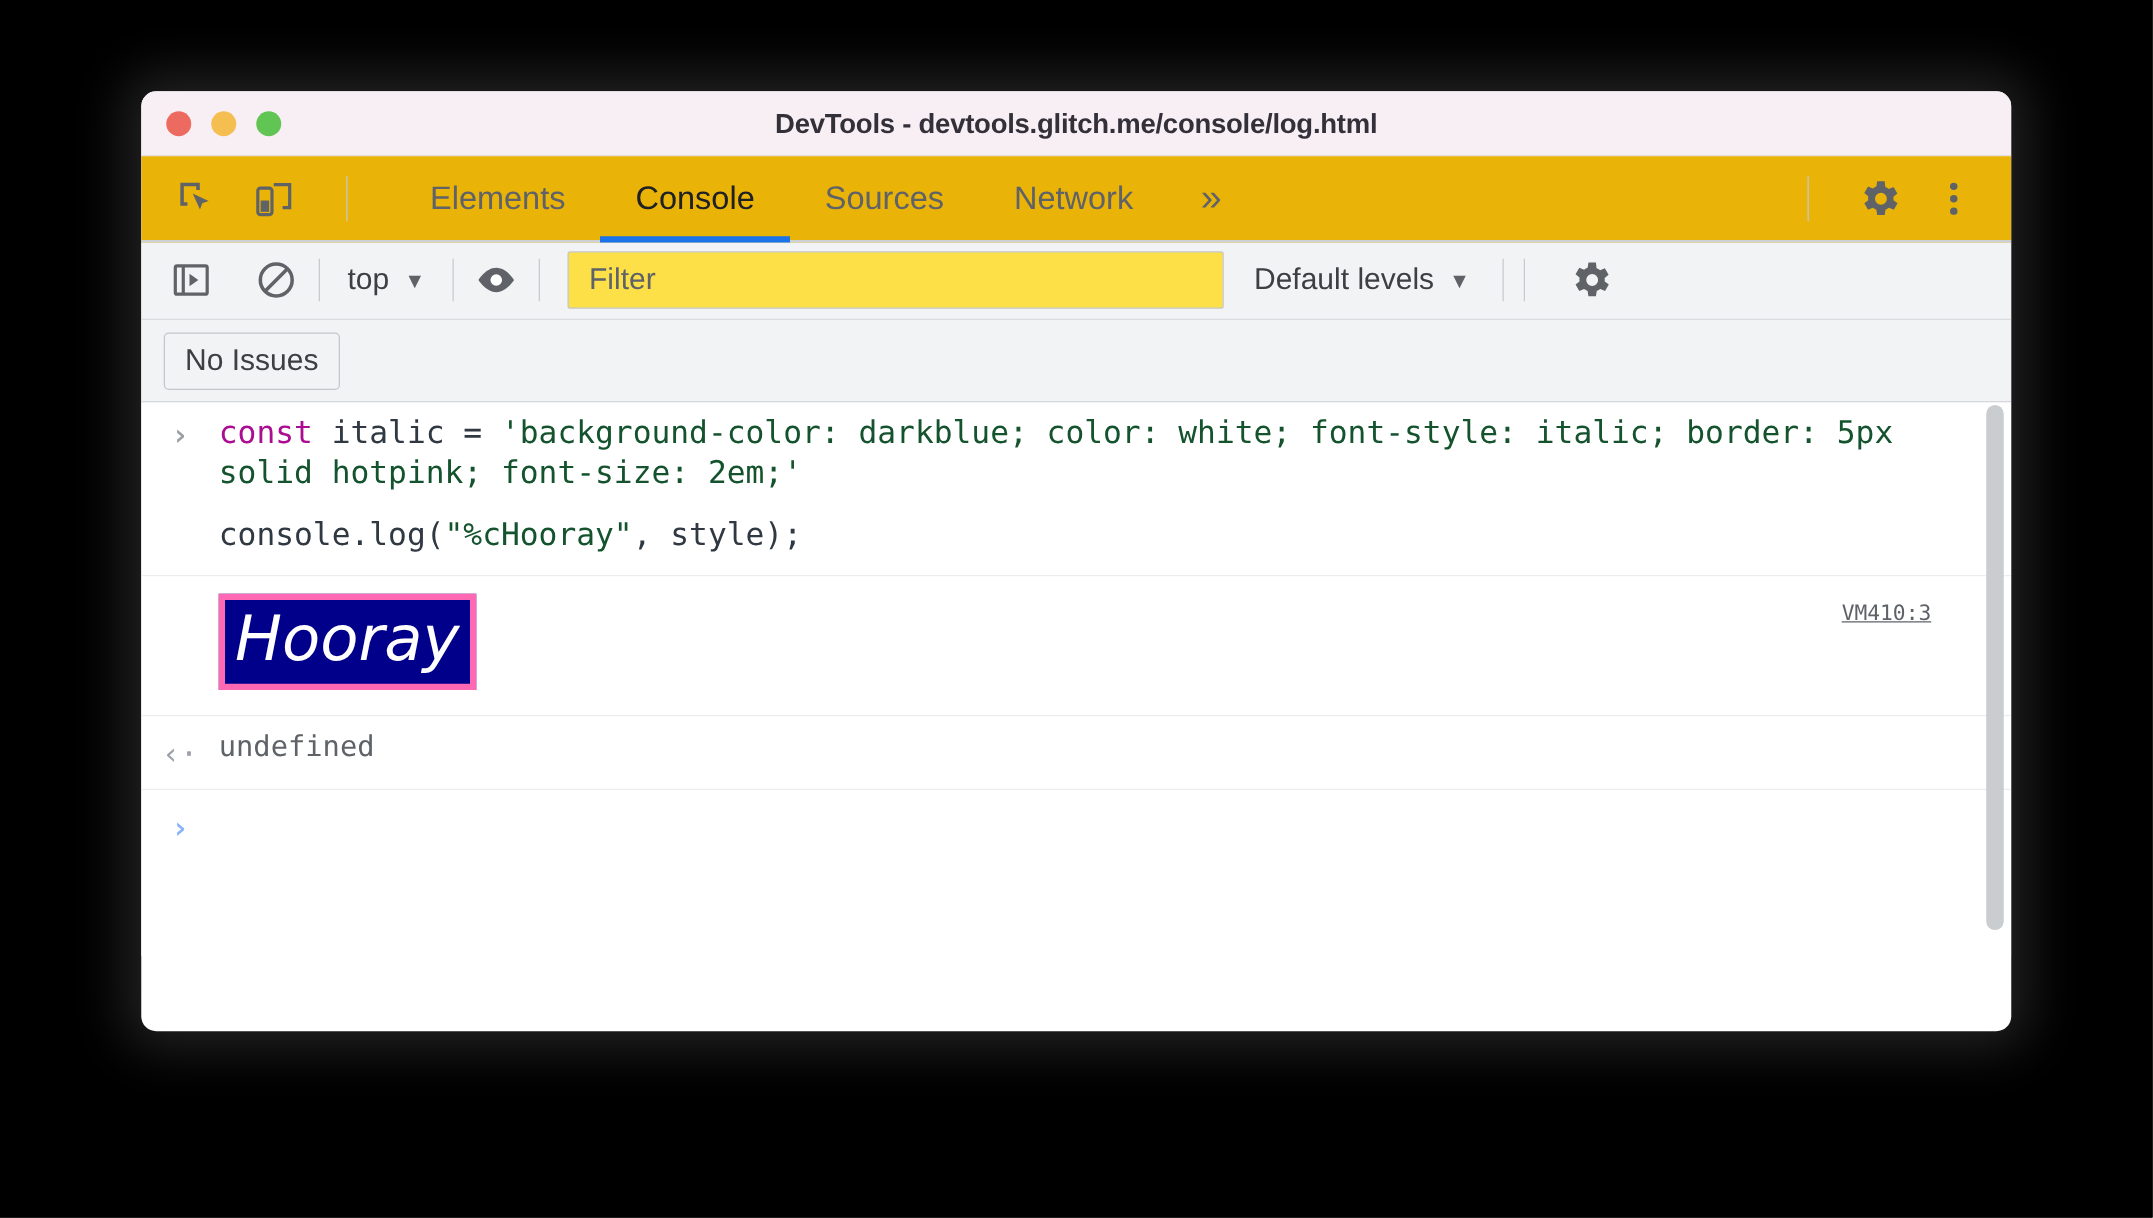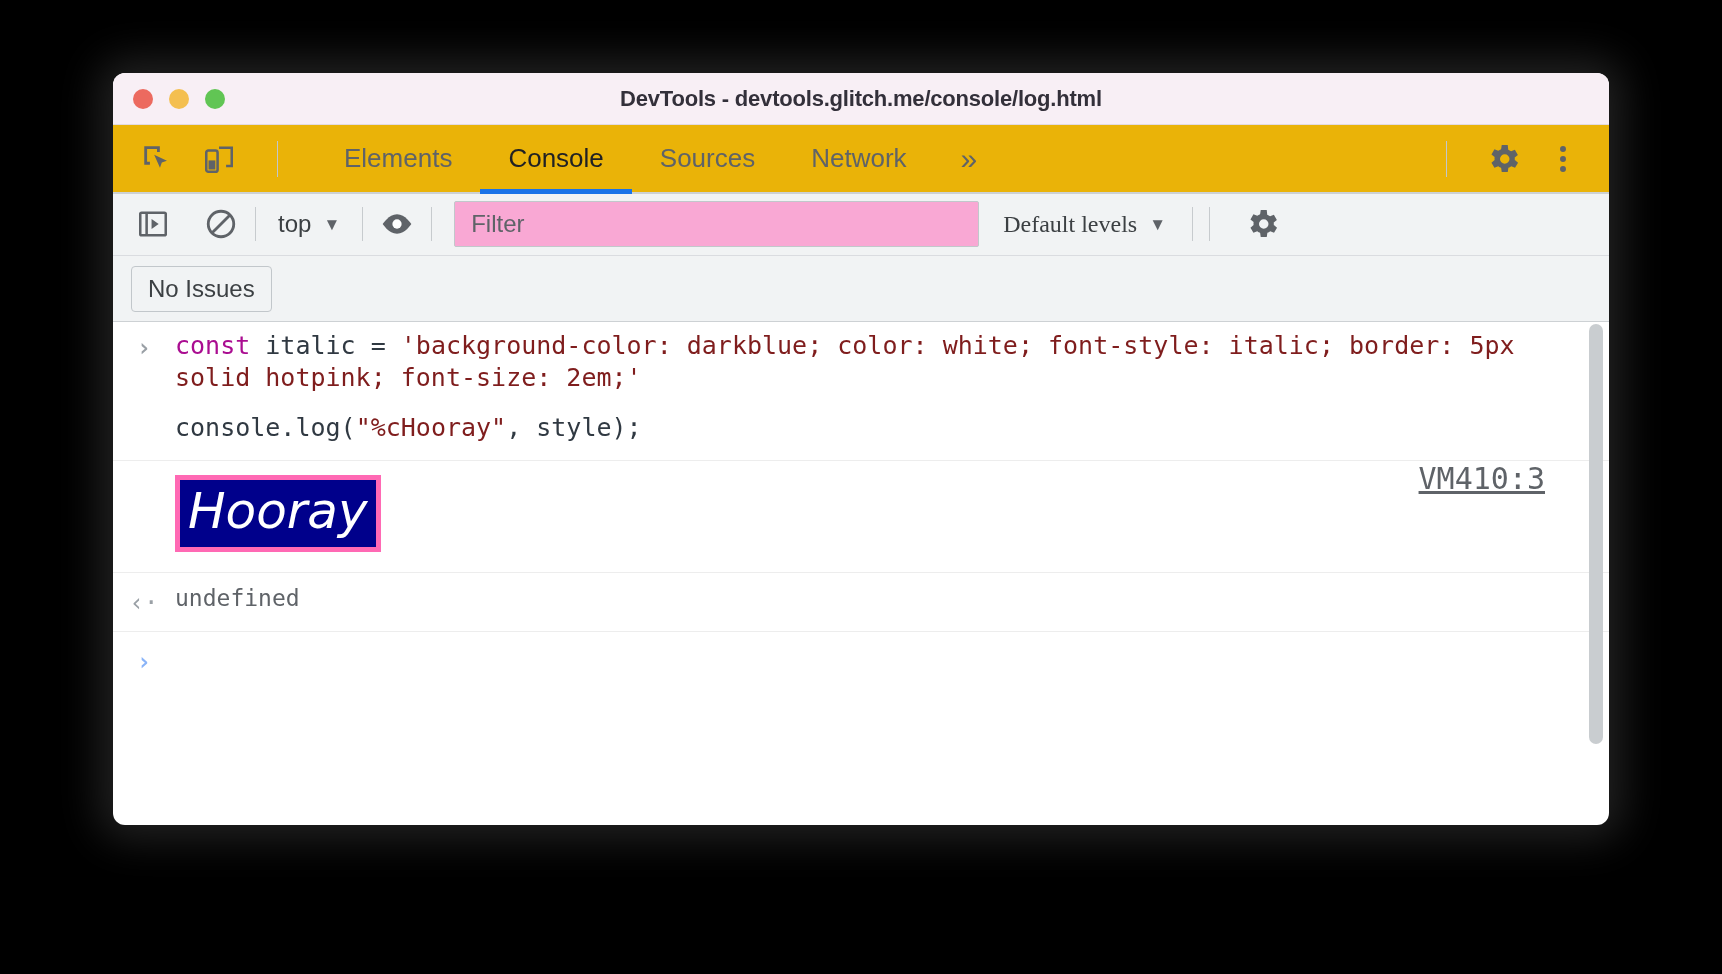--- a/index.html
+++ b/index.html
@@ -112,42 +112,41 @@
   .ctb-sep { width: 1px; height: 34px; background: #c7cbce; margin: 0 14px; }
   .ctx-select {
     display: flex; align-items: center; gap: 12px;
     font-size: 24px; color: #3c4043;
     padding: 0 8px;
   }
   .caret { font-size: 17px; color: #5f6368; line-height: 1; }
   .filter-box {
     flex: 0 0 auto;
     width: 525px; height: 46px;
-    background: #f9a8d4;
+    background: #fde047;
     border: 1px solid #c2c7cb;
     border-radius: 2px;
     display: flex; align-items: center;
     padding: 0 14px;
     margin-left: 8px;
   }
   .filter-box input {
     border: 0; outline: 0;
     width: 100%;
     font-size: 24px;
     color: #3c4043;
     font-family: "Liberation Sans", sans-serif;
     background: transparent;
   }
   .filter-box input::placeholder { color: #5f6368; }
   .levels {
     display: flex; align-items: center; gap: 12px;
     font-size: 24px; color: #3c4043;
     margin-left: 24px;
     white-space: nowrap;
-    font-family: Liberation Serif, serif;
   }
 
   
   .issues-bar {
     height: 66px;
     background: #f1f3f4;
     display: flex;
     align-items: center;
     padding-left: 18px;
     border-bottom: 1px solid #cdd1d4;
@@ -192,21 +191,21 @@
     flex: 1 1 auto;
     font-size: 25px;
     line-height: 1.28;
     color: #303942;
     letter-spacing: 0px;
     white-space: pre-wrap;
     word-break: break-word;
     padding-right: 30px;
   }
   .kw { color: #aa0d91; }
-  .str { color: #7f1d1d; }
+  .str { color: #14532d; }
   .plain { color: #303942; }
 
   .input-block { border-bottom: 1px solid #ededed; padding-bottom: 6px; }
   .input-block .cline { border-bottom: 0; }
   .sub-line { padding: 10px 0 10px 62px; }
 
   .output-row {
     position: relative;
     display: flex;
     align-items: flex-start;
@@ -222,23 +221,23 @@
     font-size: 50px;
     font-family: "DejaVu Sans", sans-serif;
     font-weight: normal;
     border: 5px solid #ff69b4;
     padding: 1px 8px 5px 8px;
     line-height: 1.22;
   }
   .vm-link {
     position: absolute;
     right: 64px;
-    top: 0;
+    top: 20px;
     font-family: "DejaVu Sans Mono", monospace;
-    font-size: 30px;
+    font-size: 17px;
     color: #5f6368;
     text-decoration: underline;
   }
   .undefined-row {
     display: flex;
     padding: 12px 0 14px 0;
     border-bottom: 1px solid #ededed;
   }
   .undefined-txt { font-size: 23px; color: #5f6368; font-family: "DejaVu Sans Mono", monospace; }
   .prompt-row {

